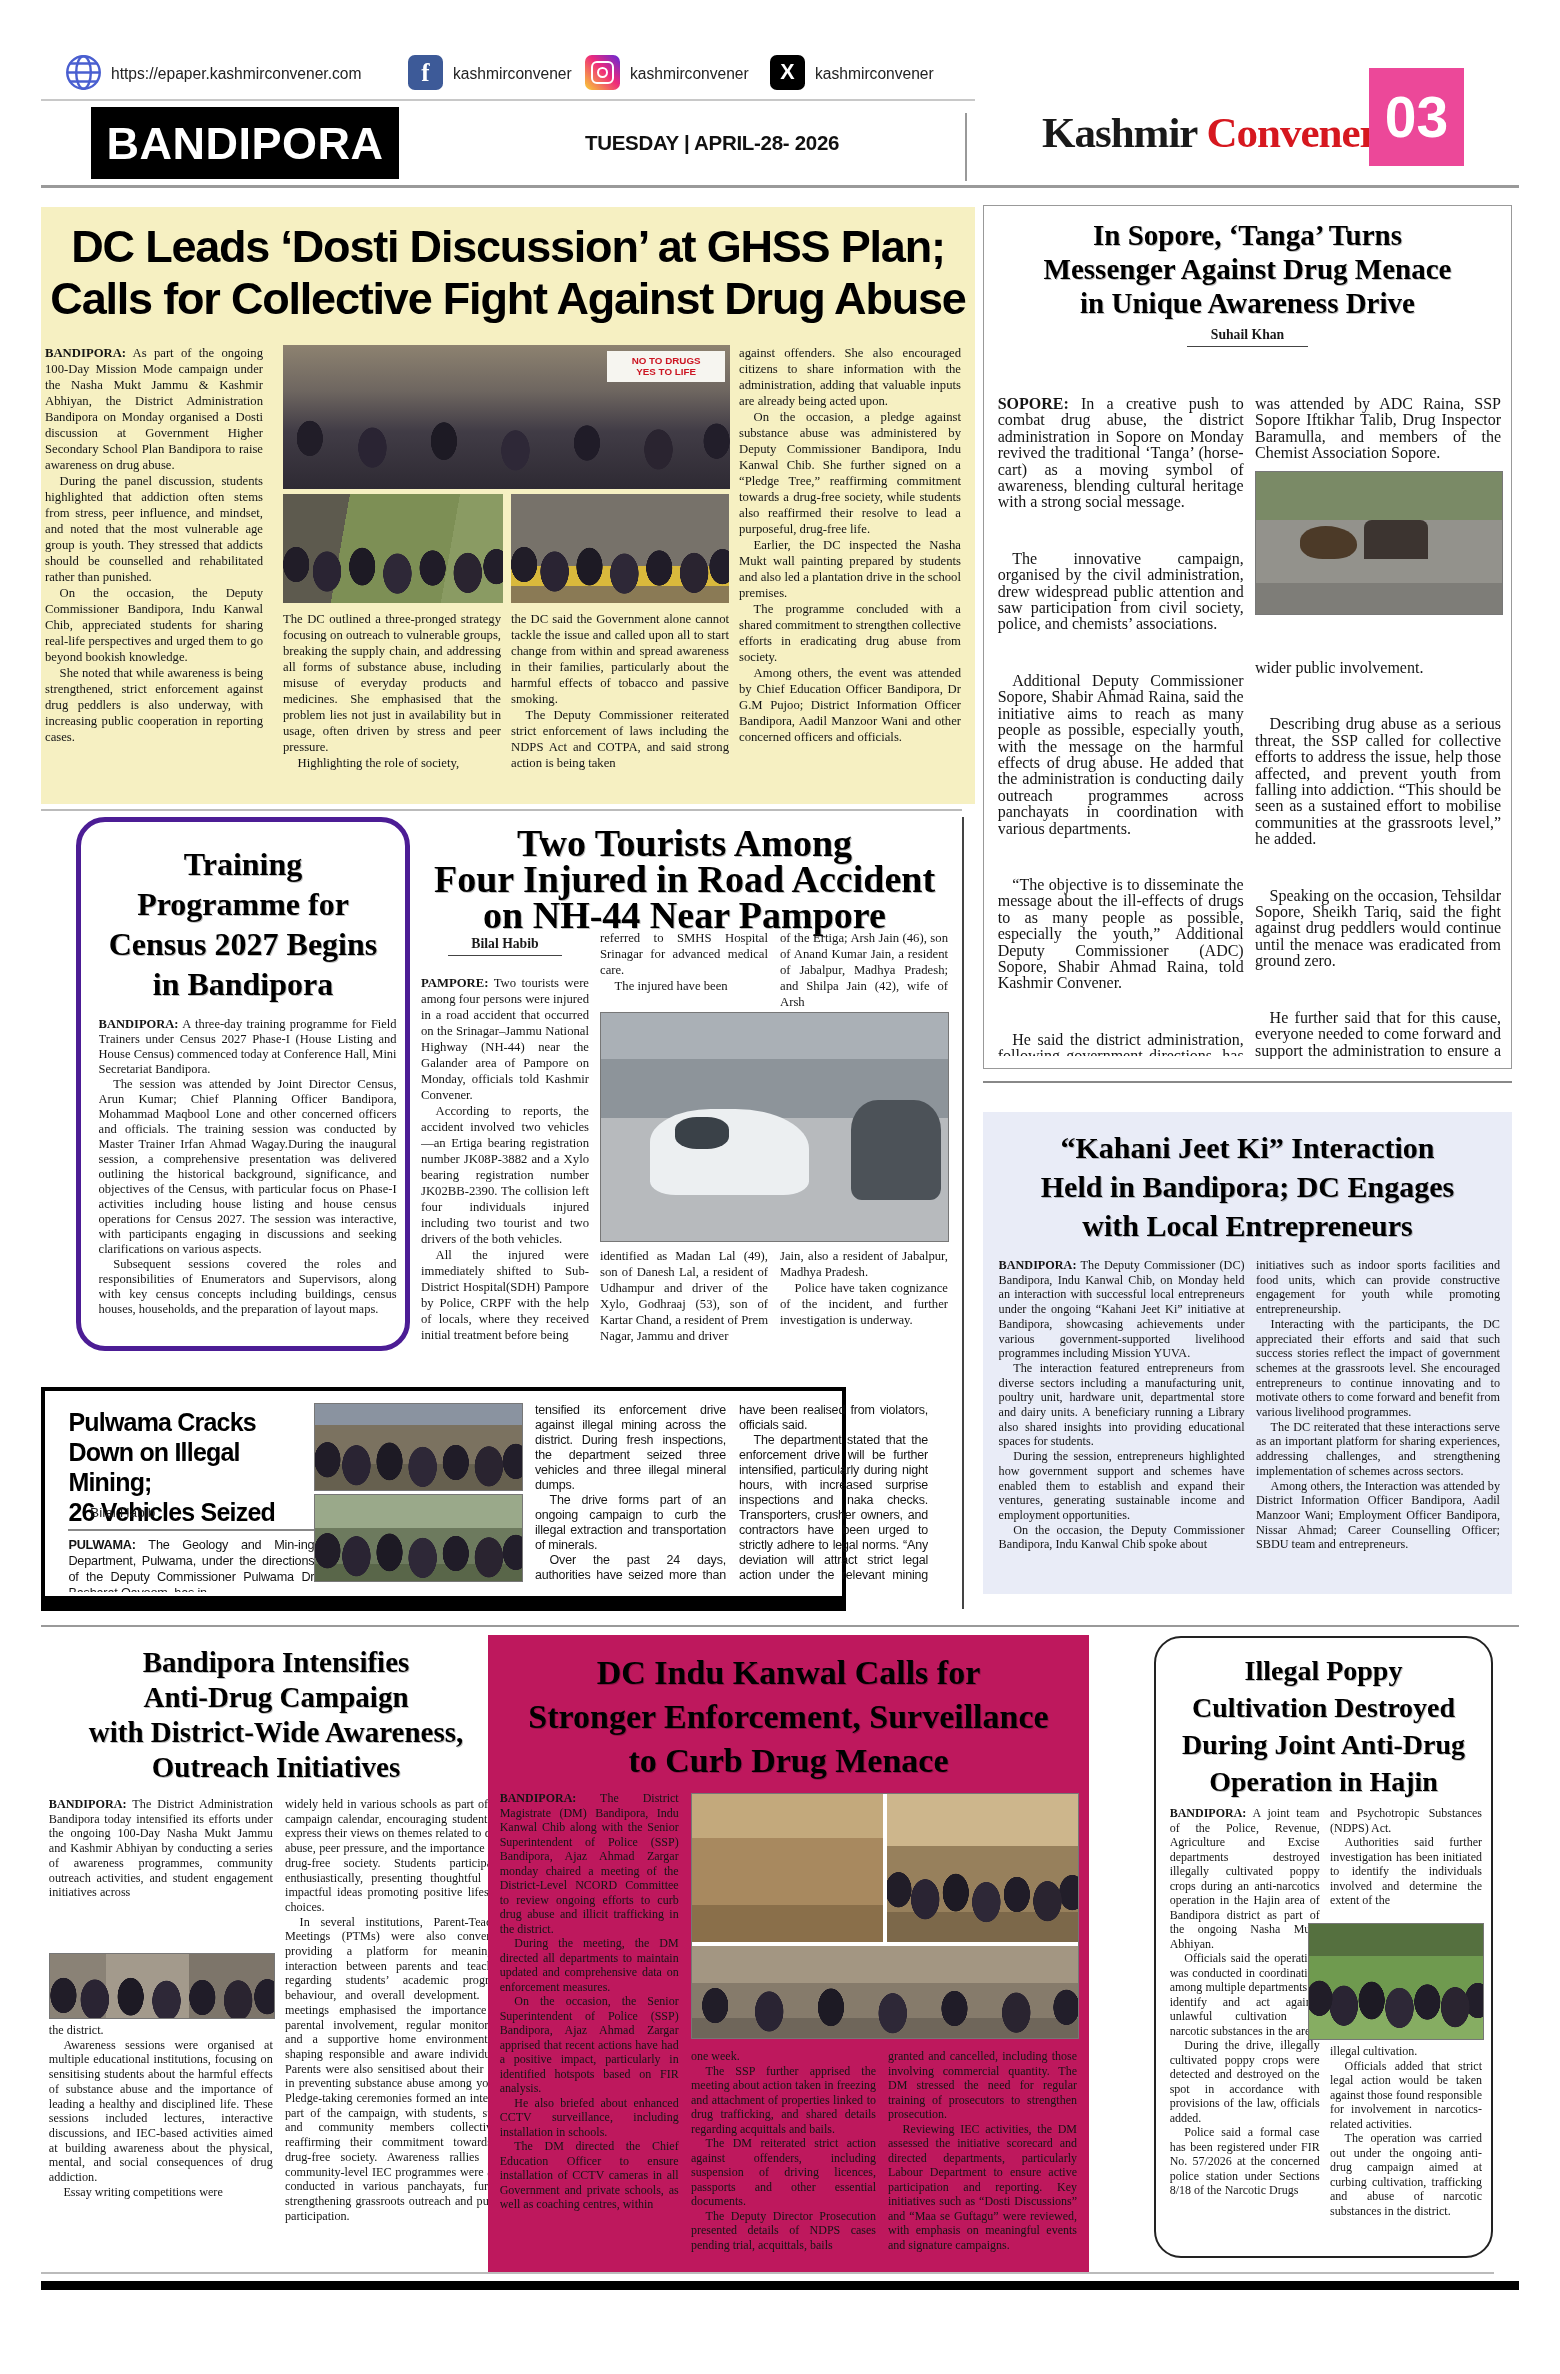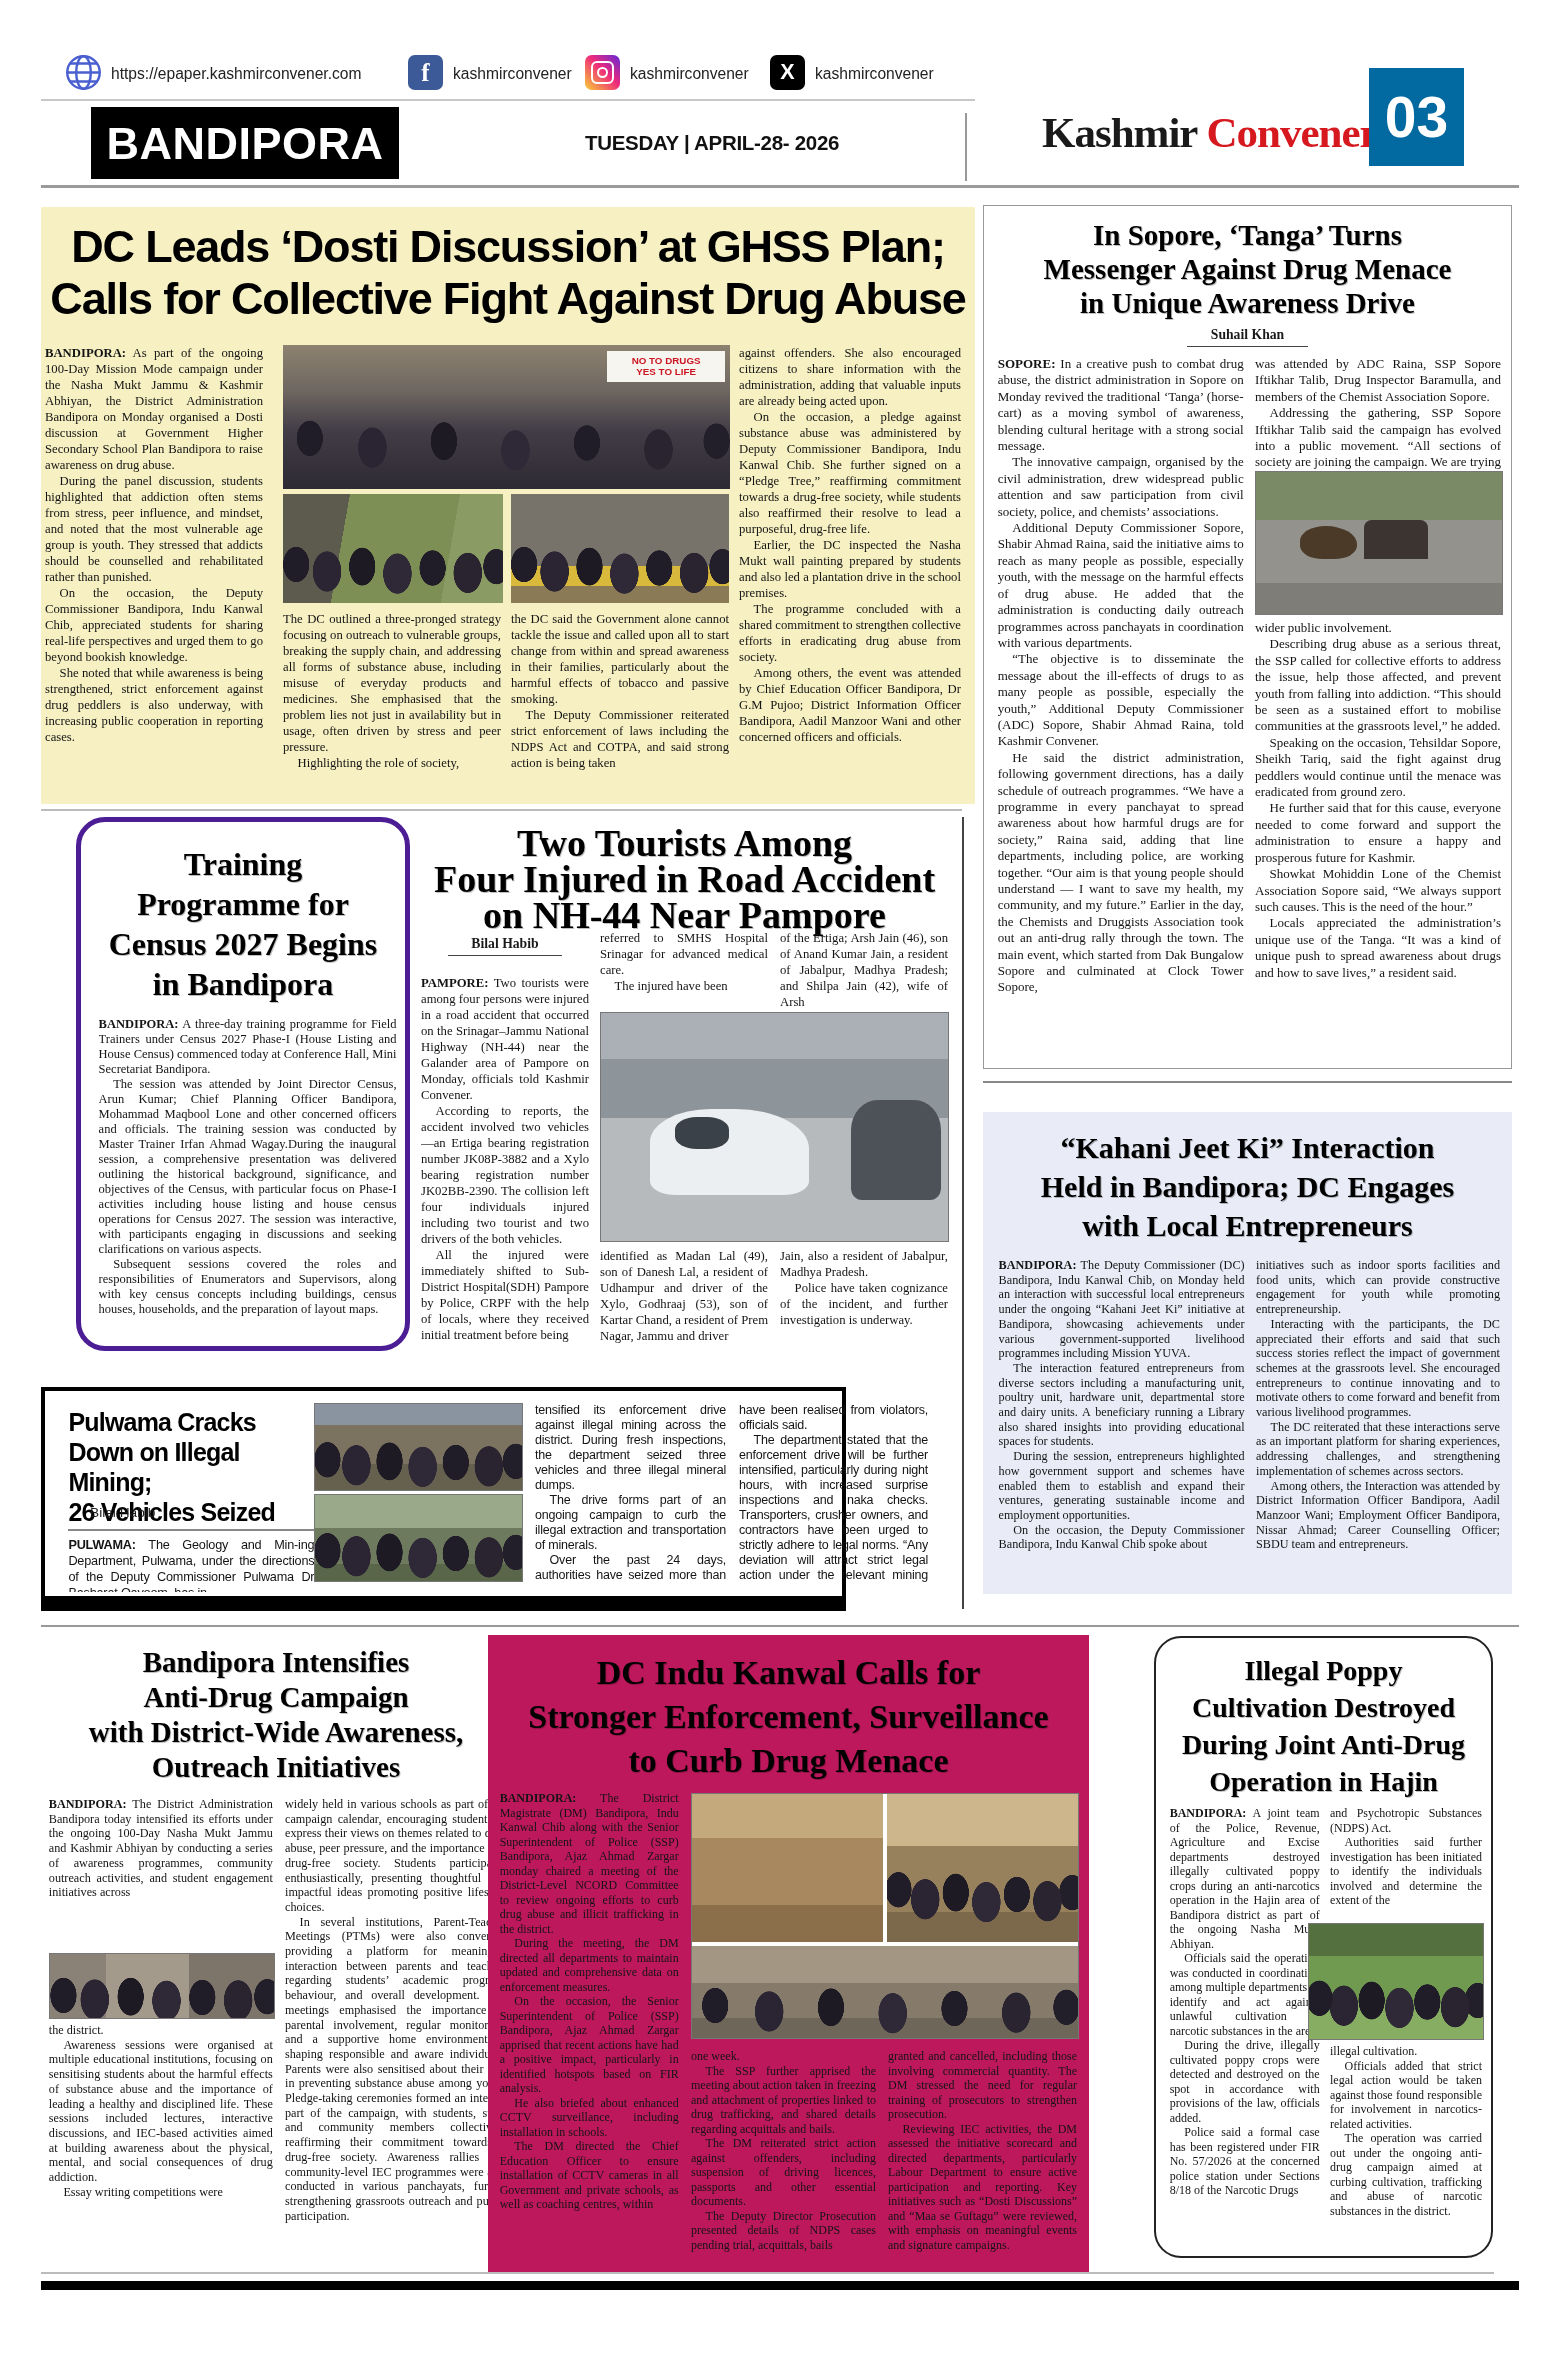--- a/index.html
+++ b/index.html
@@ -14,34 +14,34 @@
   .ig{background:linear-gradient(45deg,#f9ce34 0%,#ee2a7b 55%,#6228d7 100%);}
   .ig .lens{width:19.5px;height:19.5px;border:2.4px solid #fff;border-radius:5.9px;position:relative;}
   .ig .lens:after{content:"";position:absolute;left:4.4px;top:4.4px;width:6.8px;height:6.8px;border:2px solid #fff;border-radius:50%;}
   .xx{background:#000;color:#fff;font:bold 21.5px/21.5px "Liberation Sans",sans-serif;}
   .section-box{position:absolute;left:91px;top:107px;width:308px;height:72px;background:#000;color:#fff;
       display:flex;align-items:center;justify-content:center;font:900 45px/45px "Liberation Sans",sans-serif;
       letter-spacing:0.5px;transform-origin:center;}
   .date{position:absolute;left:585px;top:131px;font:bold 20.5px/23.4px "Liberation Sans",sans-serif;letter-spacing:-0.3px;color:#111;}
   .brand{position:absolute;left:1042px;top:109px;font:bold 43px/47px "Liberation Serif",serif;letter-spacing:-1px;}
   .brand .red{color:#d6181f;}
-  .pagenum{position:absolute;left:1369px;top:68px;width:95px;height:98px;background:#0369a1;color:#fff;
+  .pagenum{position:absolute;left:1369px;top:68px;width:95px;height:98px;background:#ec4899;color:#fff;
       display:flex;align-items:center;justify-content:center;font:bold 57px/57px "Liberation Sans",sans-serif;text-align:right;}
   
   .article{position:absolute;box-sizing:border-box;}
   .hl{position:absolute;left:0;right:0;text-align:center;color:#000;}
   .hl div{display:block;}
   .hl-sans{font-family:"Liberation Sans",sans-serif;font-weight:800;letter-spacing:-1.2px;}
   .hl-serif{font-family:"Liberation Serif",serif;font-weight:700;text-shadow:1px 1px 0 rgba(0,0,0,.25);}
   .byline{font:bold 13.7px/17.6px "Liberation Serif",serif;border-bottom:1.5px solid #444;padding:0 23.4px 2.9px;display:inline-block;}
   .col{position:absolute;overflow:hidden;text-align:justify;color:#141414;}
   .col p{margin:0;text-indent:14.6px;}
   .col p:first-child{text-indent:0;}
   .t13 p{font-size:12.7px;line-height:16px;}
-  .t135 p{font-size:13px;line-height:16.4px;}
+  .t135 p{font-size:16px;line-height:16.4px;margin-top:40px;}
   .t128 p{font-size:12.5px;line-height:15px;}
   .t125 p{font-size:12.2px;line-height:14.7px;}
   .t122 p{font-size:12px;line-height:14.5px;}
   .sans-body p{font-family:"Liberation Sans",sans-serif;letter-spacing:-0.2px;}
   
   .ph{position:absolute;overflow:hidden;background:#9a958c;}
   .crowd:before{content:"";position:absolute;left:0;right:0;bottom:0;height:64%;
     background-image:
       radial-gradient(ellipse 21.5px 29px at 6% 45%,#211d28 60%,transparent 62%),
       radial-gradient(ellipse 23.4px 33px at 20% 55%,#2a2433 60%,transparent 62%),

